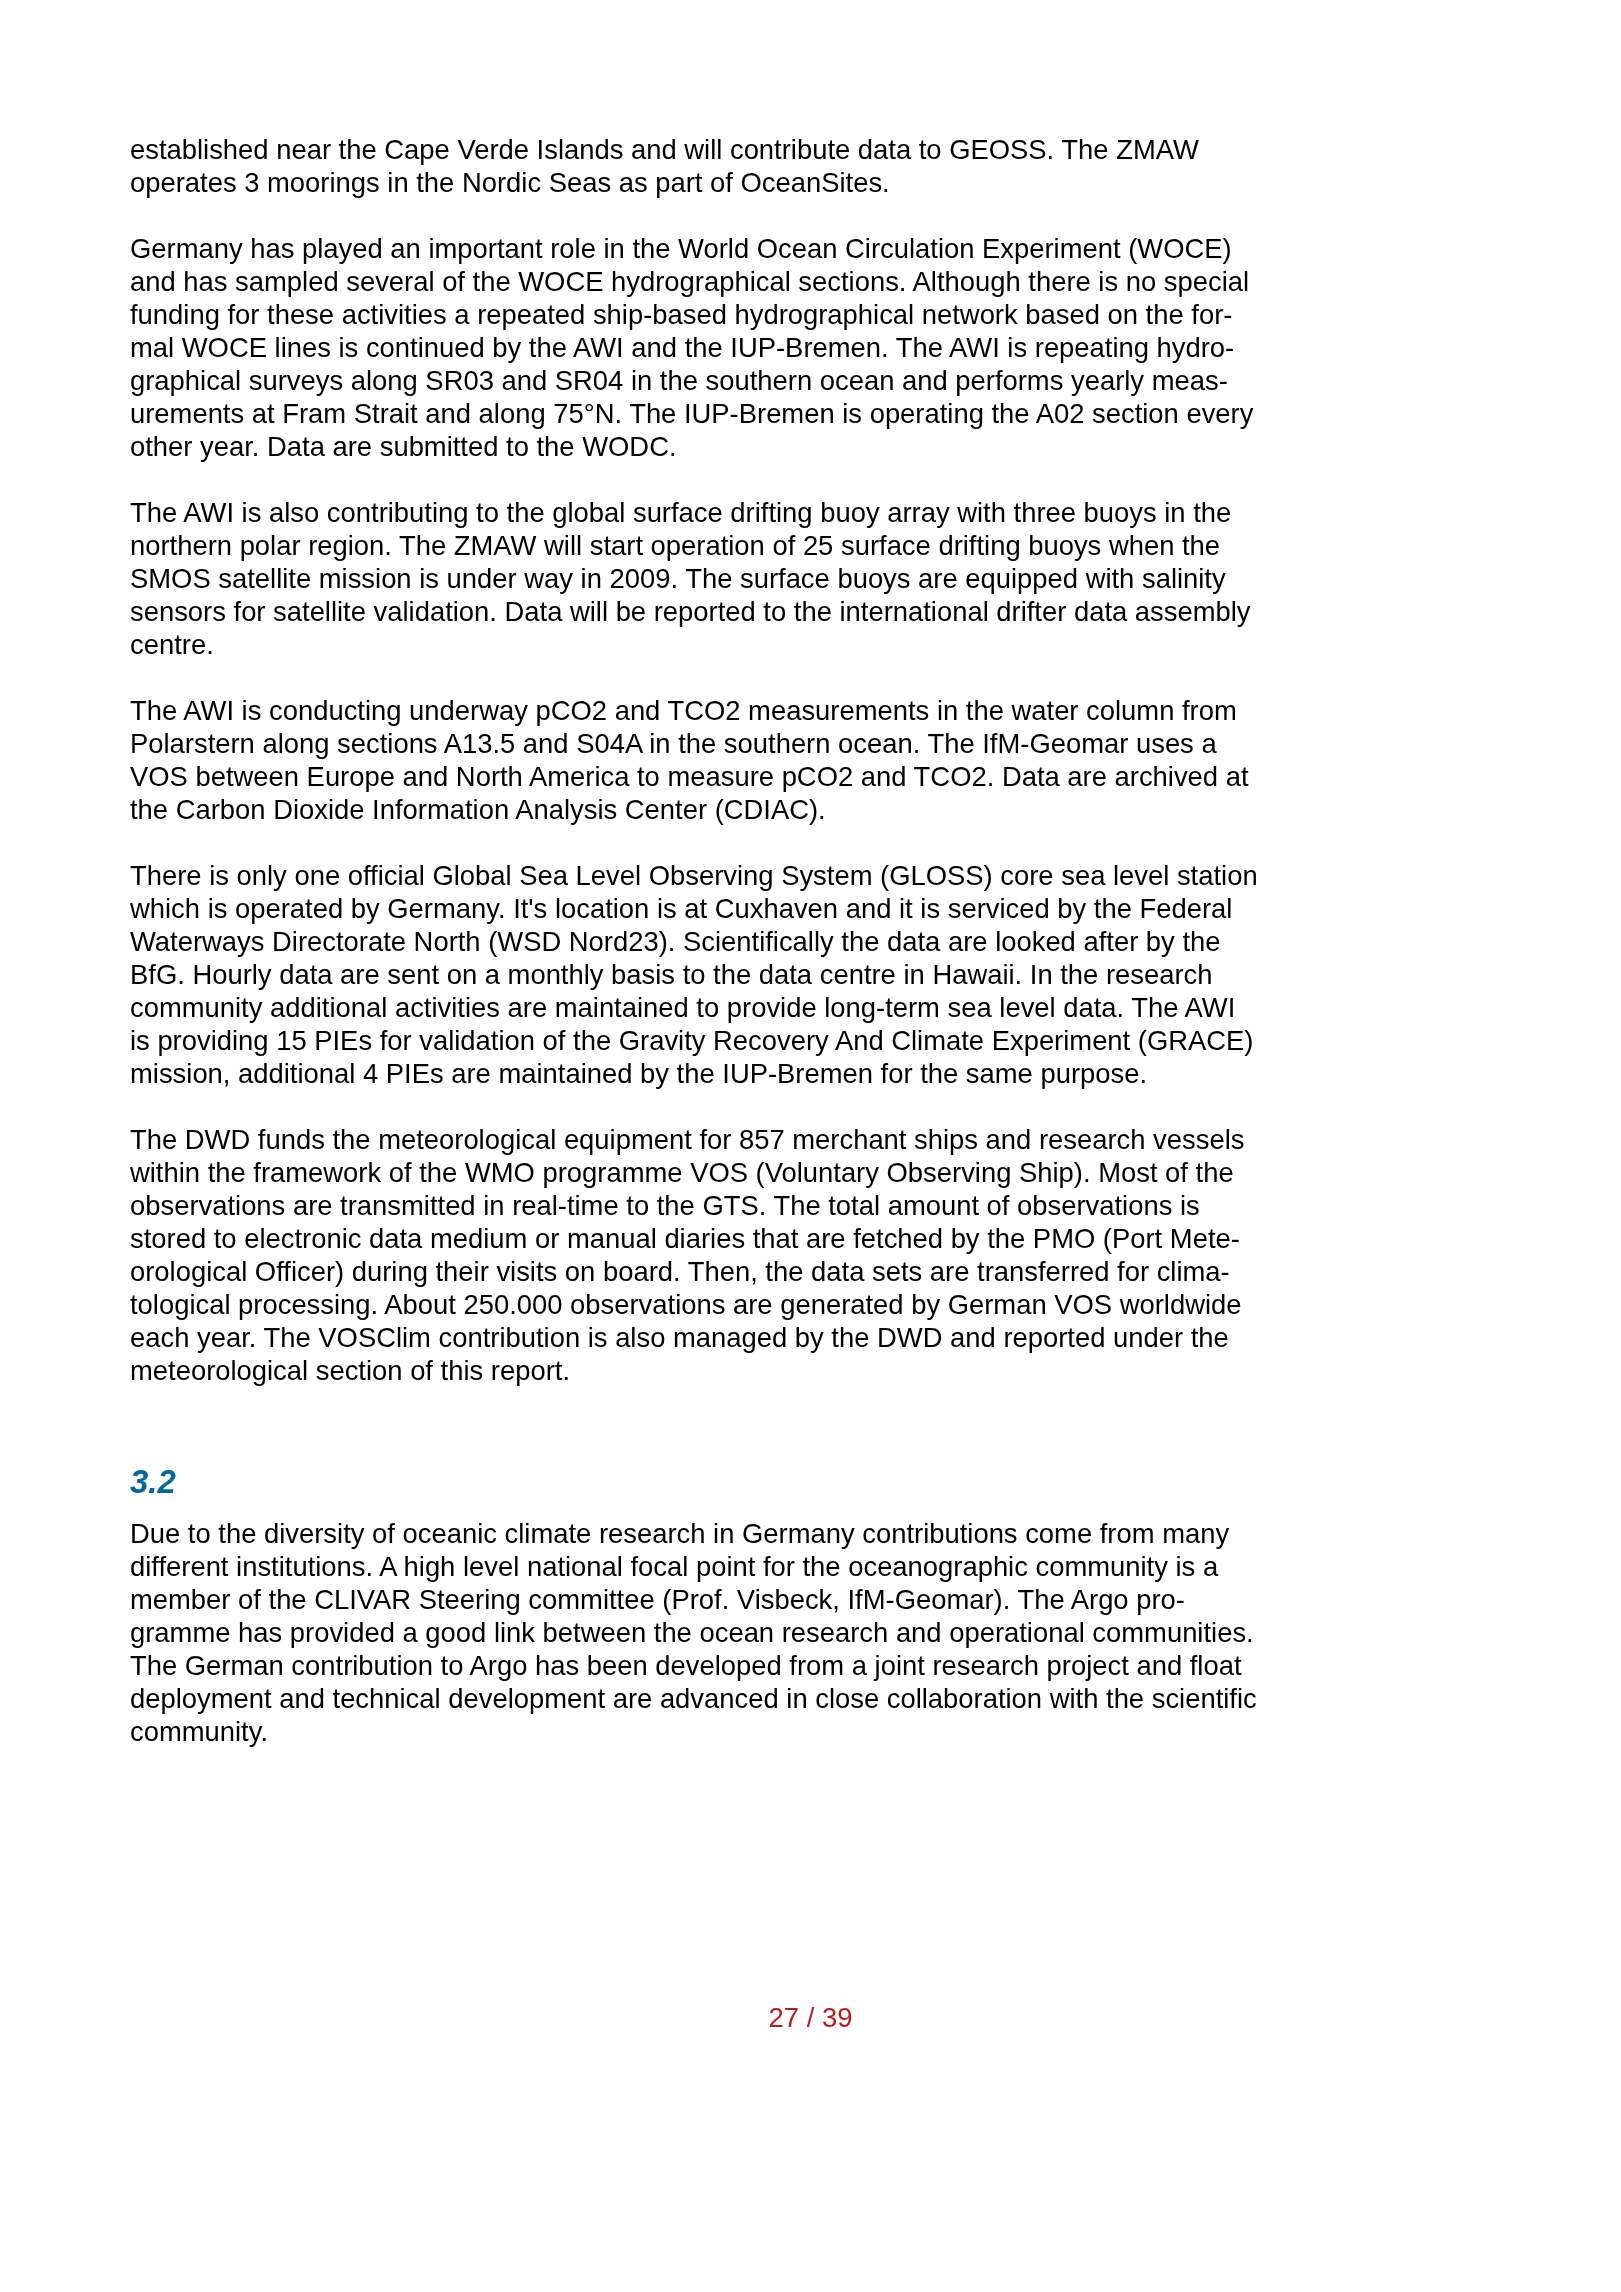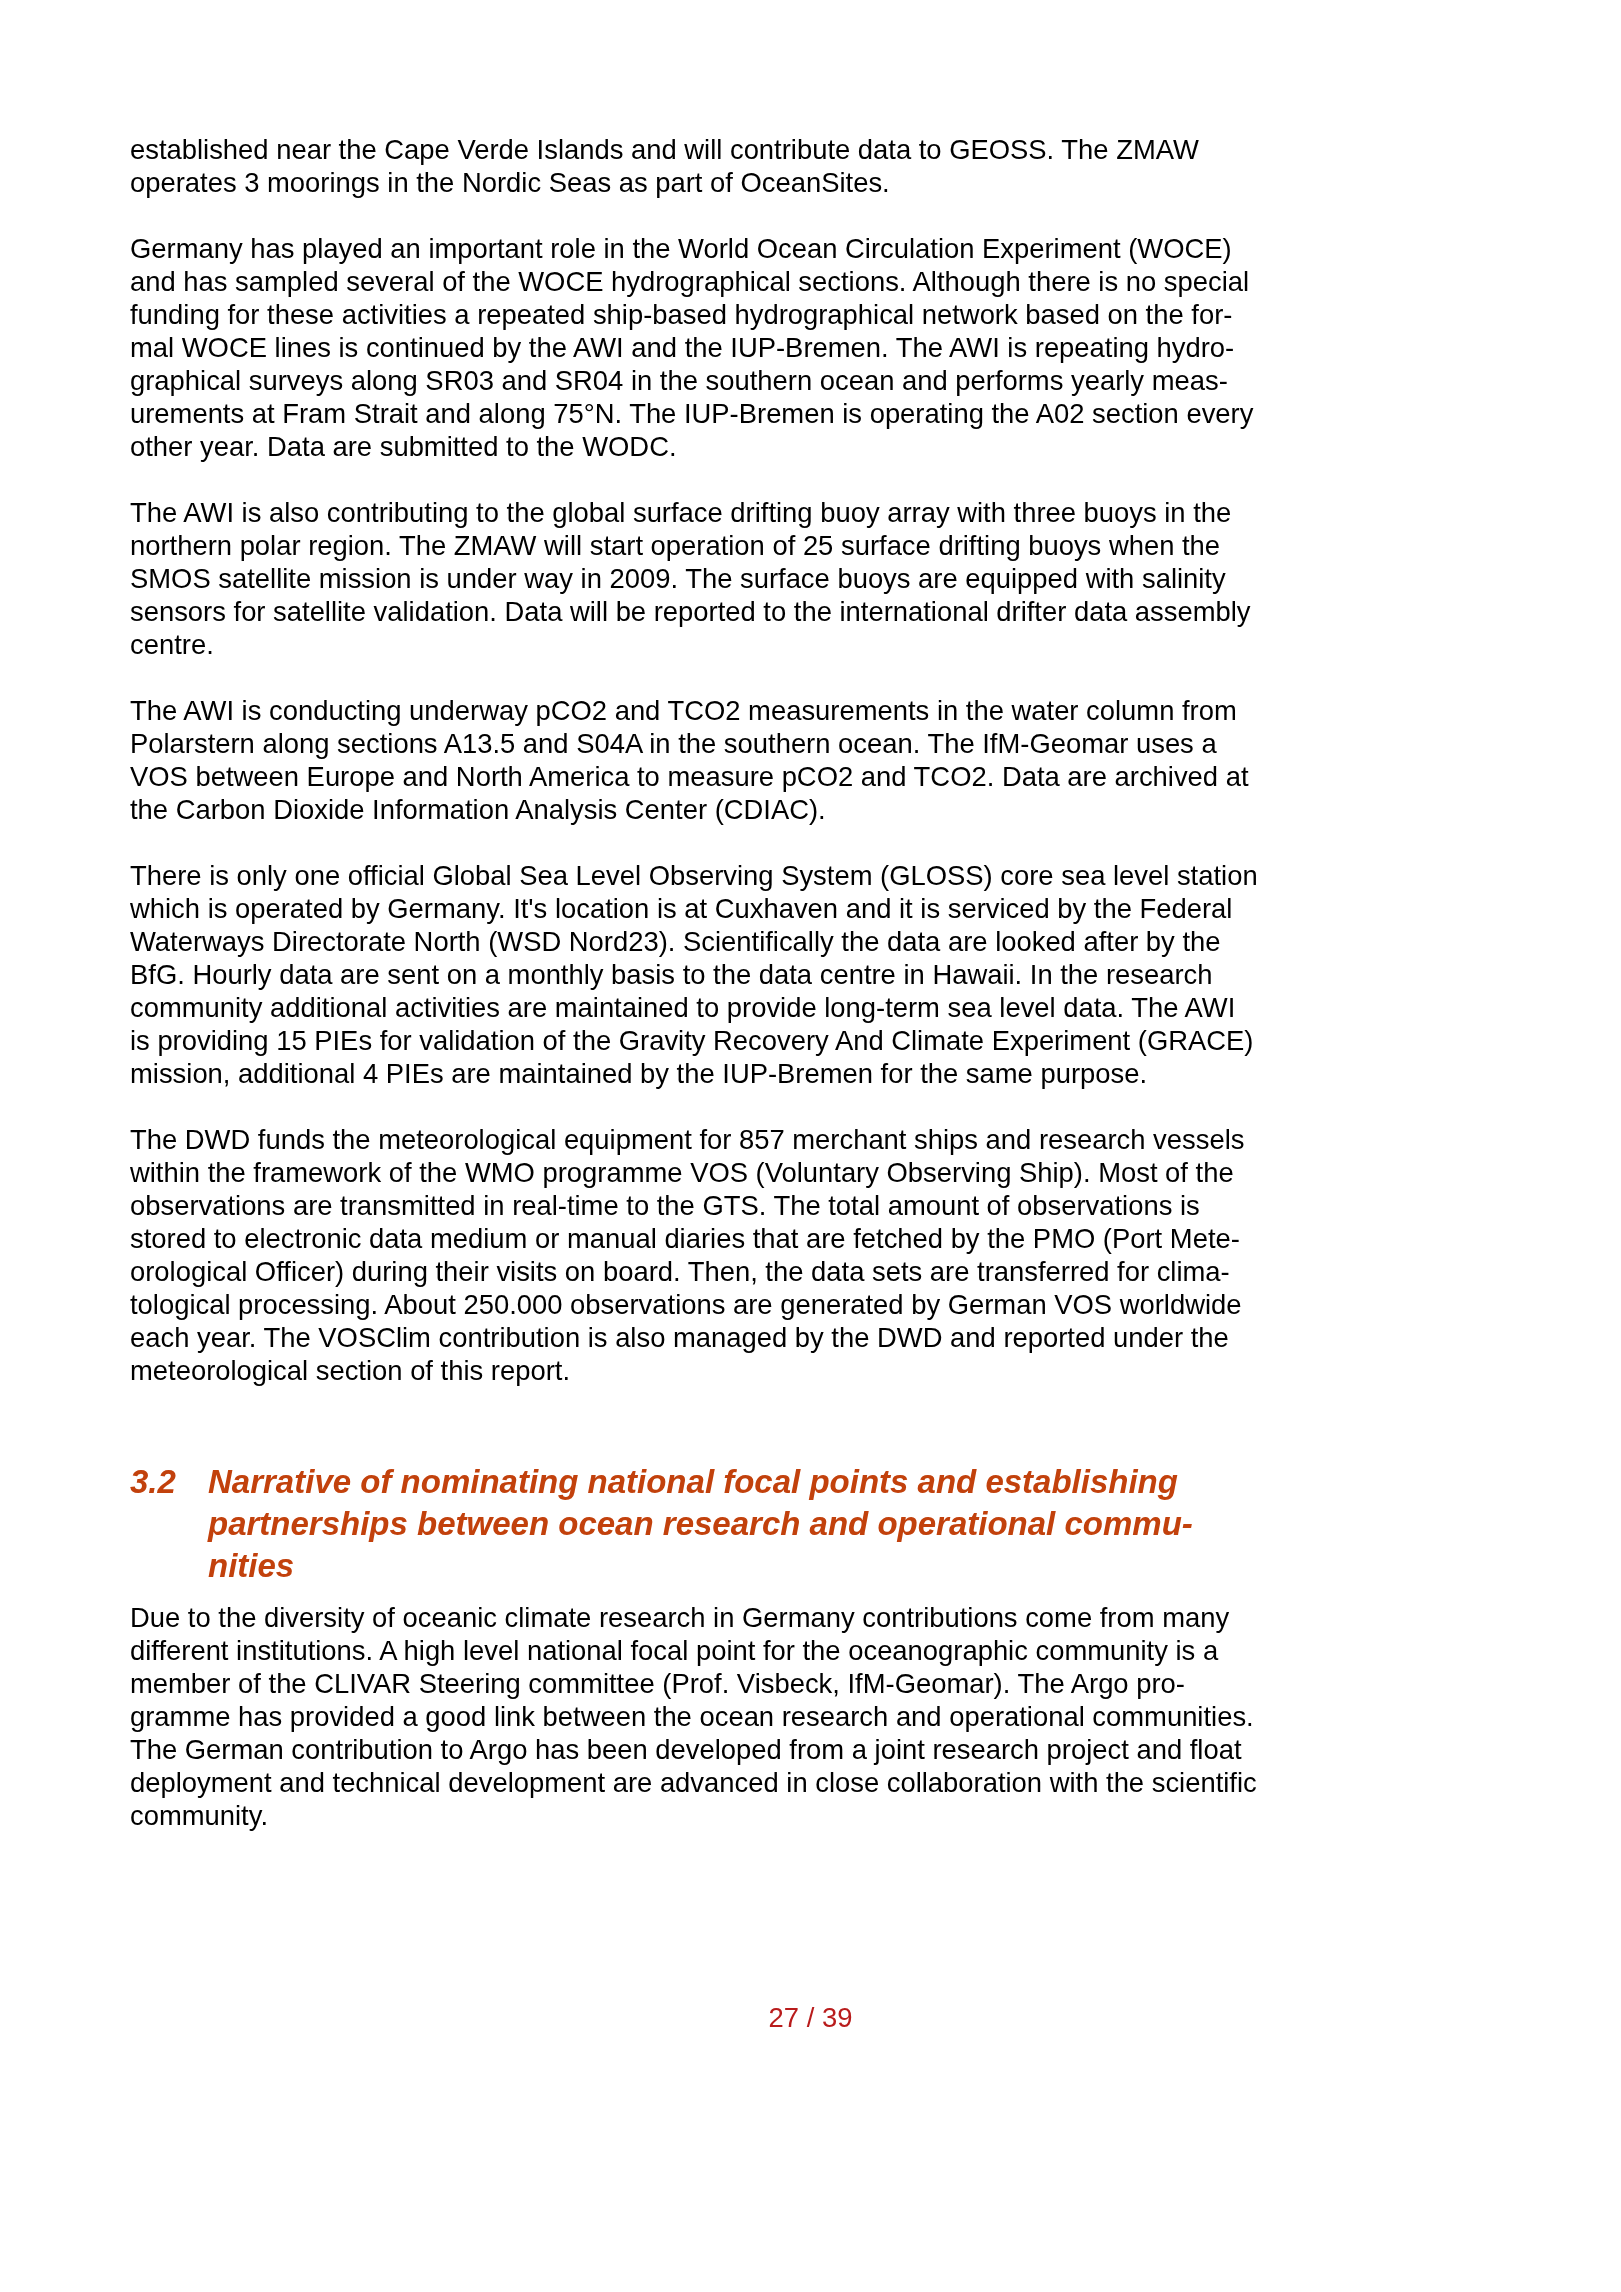--- a/index.html
+++ b/index.html
@@ -32,21 +32,21 @@
     text-align: left;
   }
   .section-heading {
     display: flex;
     align-items: flex-start;
     margin: 74px 0 13.7px 0;
     font-size: 33px;
     line-height: 42px;
     font-weight: bold;
     font-style: italic;
-    color: #c2410c;
+    color: #0369a1;
   }
   .section-heading .h-num {
     width: 78px;
     flex-shrink: 0;
   }
   .section-heading .h-title {
     white-space: pre-line;
   }
   .footer {
     position: absolute;
@@ -99,23 +99,20 @@
 within the framework of the WMO programme VOS (Voluntary Observing Ship). Most of the
 observations are transmitted in real-time to the GTS. The total amount of observations is
 stored to electronic data medium or manual diaries that are fetched by the PMO (Port Mete-
 orological Officer) during their visits on board. Then, the data sets are transferred for clima-
 tological processing. About 250.000 observations are generated by German VOS worldwide
 each year. The VOSClim contribution is also managed by the DWD and reported under the
 meteorological section of this report.</p>
 
     <div class="section-heading">
       <span class="h-num">3.2</span>
-      <span class="h-title">Narrative of nominating national focal points and establishing
-partnerships between ocean research and operational commu-
-nities</span>
     </div>
 
     <p class="body-para">Due to the diversity of oceanic climate research in Germany contributions come from many
 different institutions. A high level national focal point for the oceanographic community is a
 member of the CLIVAR Steering committee (Prof. Visbeck, IfM-Geomar). The Argo pro-
 gramme has provided a good link between the ocean research and operational communities.
 The German contribution to Argo has been developed from a joint research project and float
 deployment and technical development are advanced in close collaboration with the scientific
 community.</p>
 

